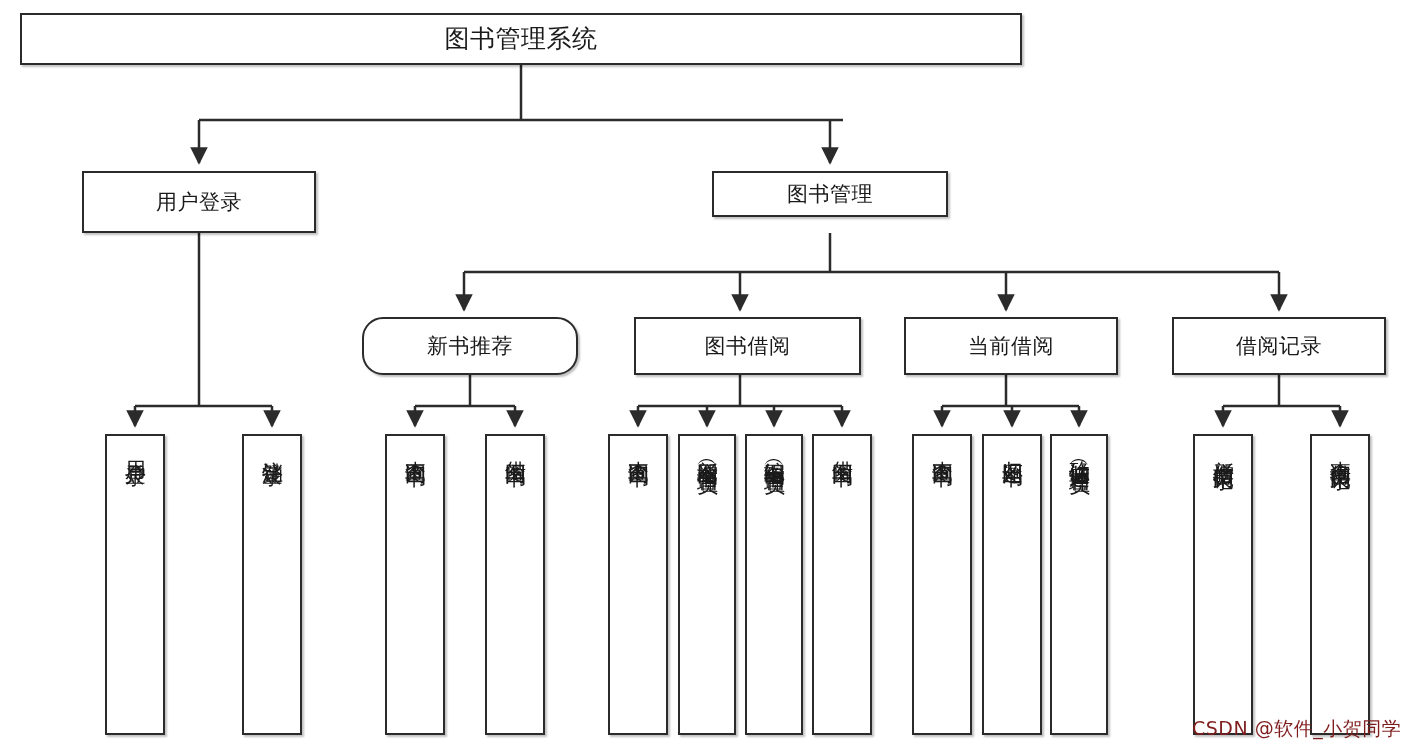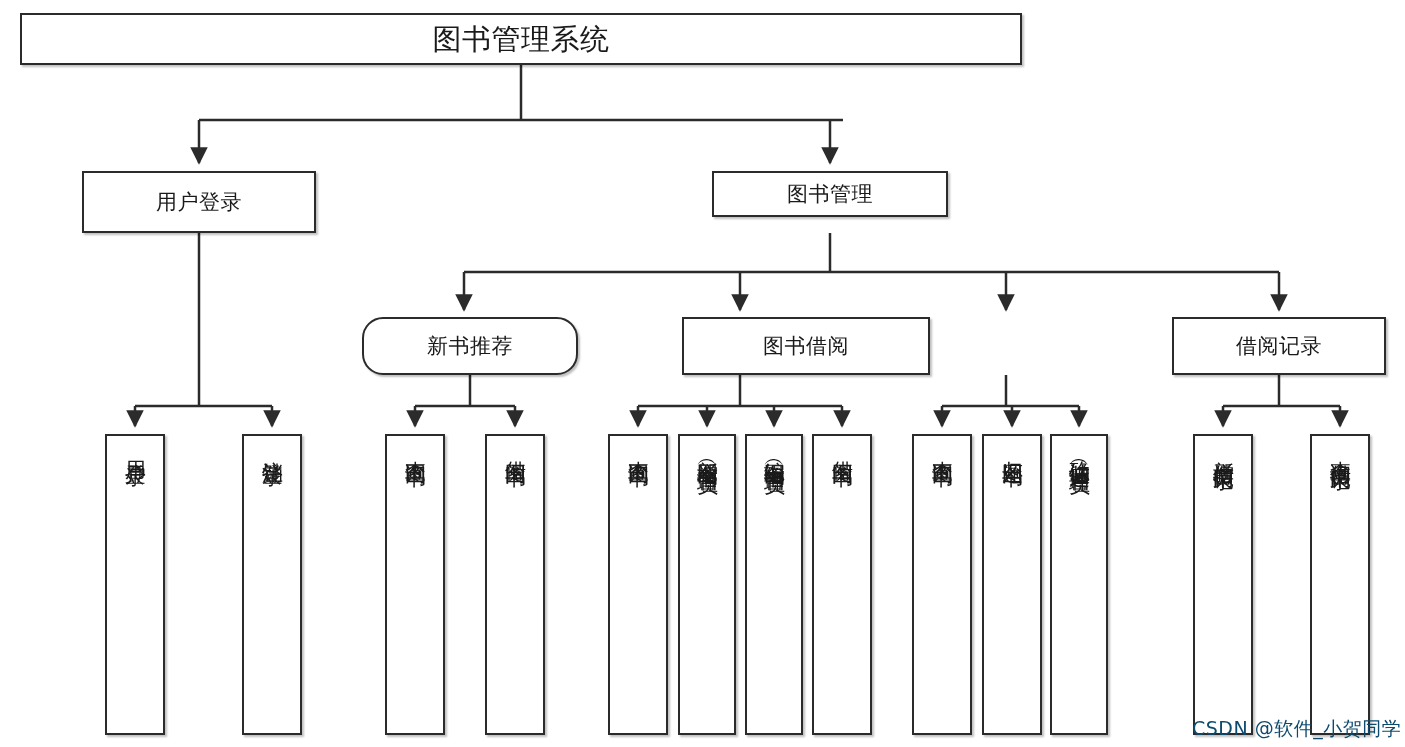--- a/index.html
+++ b/index.html
@@ -41,40 +41,40 @@
     text-align: center;
     line-height: 1.06;
     letter-spacing: 0.5px;
   }
   
   .node.horiz .label {
     font-size: 21px;
     white-space: nowrap;
   }
   .node.title .label {
-    font-size: 29px;
+    font-size: 25px;
   }
   
   .node.vert {
     align-items: flex-start;
     justify-content: center;
     padding-top: 8px;
   }
   .node.vert .label {
     writing-mode: vertical-rl;
     text-orientation: upright;
     font-size: 21px;
     line-height: 1.18;
     letter-spacing: 2px;
     white-space: nowrap;
   }
   .watermark {
     position: absolute;
     font-size: 19px;
-    color: #0c4a6e;
+    color: #7f1d1d;
     white-space: nowrap;
     letter-spacing: 0.5px;
   }
 </style>
 </head>
 <body>
 
 <div id="canvas">
 
   <svg class="lines" viewBox="0 0 1405 747" xmlns="http://www.w3.org/2000/svg">
@@ -135,22 +135,25 @@
   <div class="node horiz" style="left: 82px; top: 171px; width: 234px; height: 62px;">
     <span class="label">用户登录</span>
   </div>
   <div class="node horiz" style="left: 712px; top: 171px; width: 236px; height: 46px;">
     <span class="label">图书管理</span>
   </div>
 
   <div class="node horiz" style="left: 362px; top: 317px; width: 216px; height: 58px; border-radius: 21px;">
     <span class="label">新书推荐</span>
   </div>
-  <div class="node horiz" style="left: 634px; top: 317px; width: 248px; height: 58px; margin-left: 48px;">
+  <div class="node horiz" style="left: 634px; top: 317px; width: 227px; height: 58px;">
     <span class="label">图书借阅</span>
+  </div>
+  <div class="node horiz" style="left: 904px; top: 317px; width: 214px; height: 58px;">
+    <span class="label">当前借阅</span>
   </div>
   <div class="node horiz" style="left: 1172px; top: 317px; width: 214px; height: 58px;">
     <span class="label">借阅记录</span>
   </div>
 
   <div class="node vert" style="left: 105px; top: 434px; width: 60px; height: 301px;">
     <span class="label">用户登录</span>
   </div>
   <div class="node vert" style="left: 242px; top: 434px; width: 60px; height: 301px;">
     <span class="label">注销登录</span>

